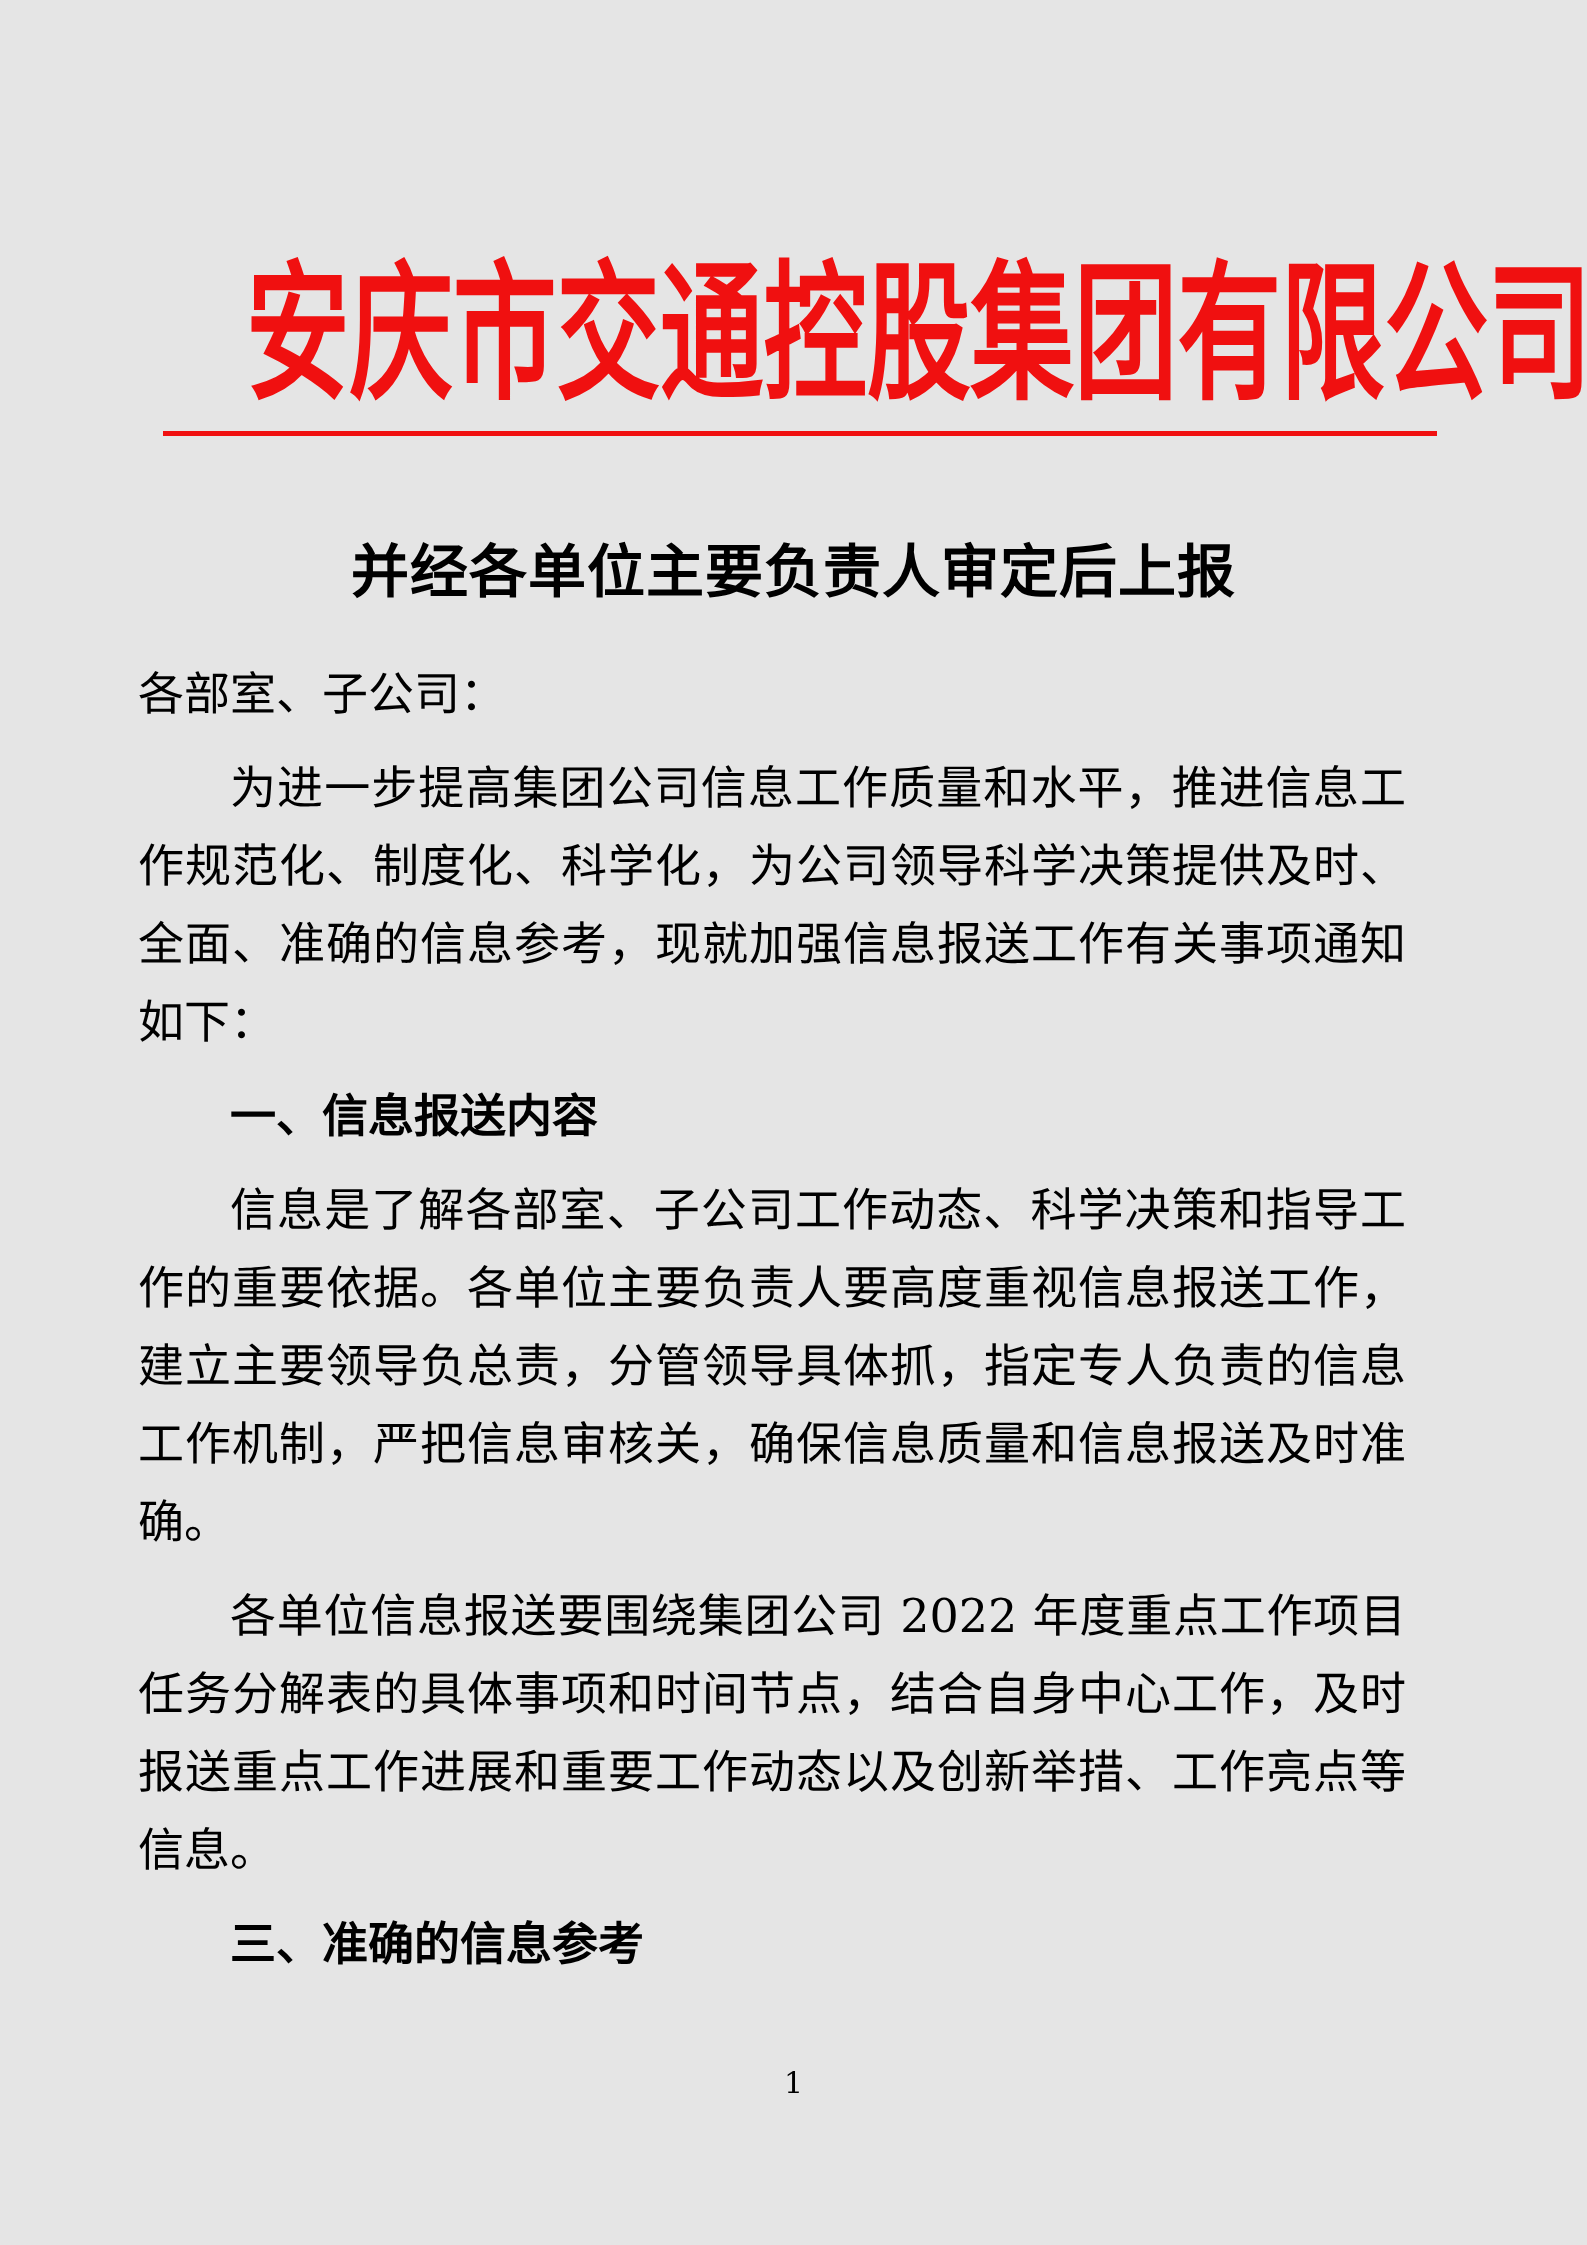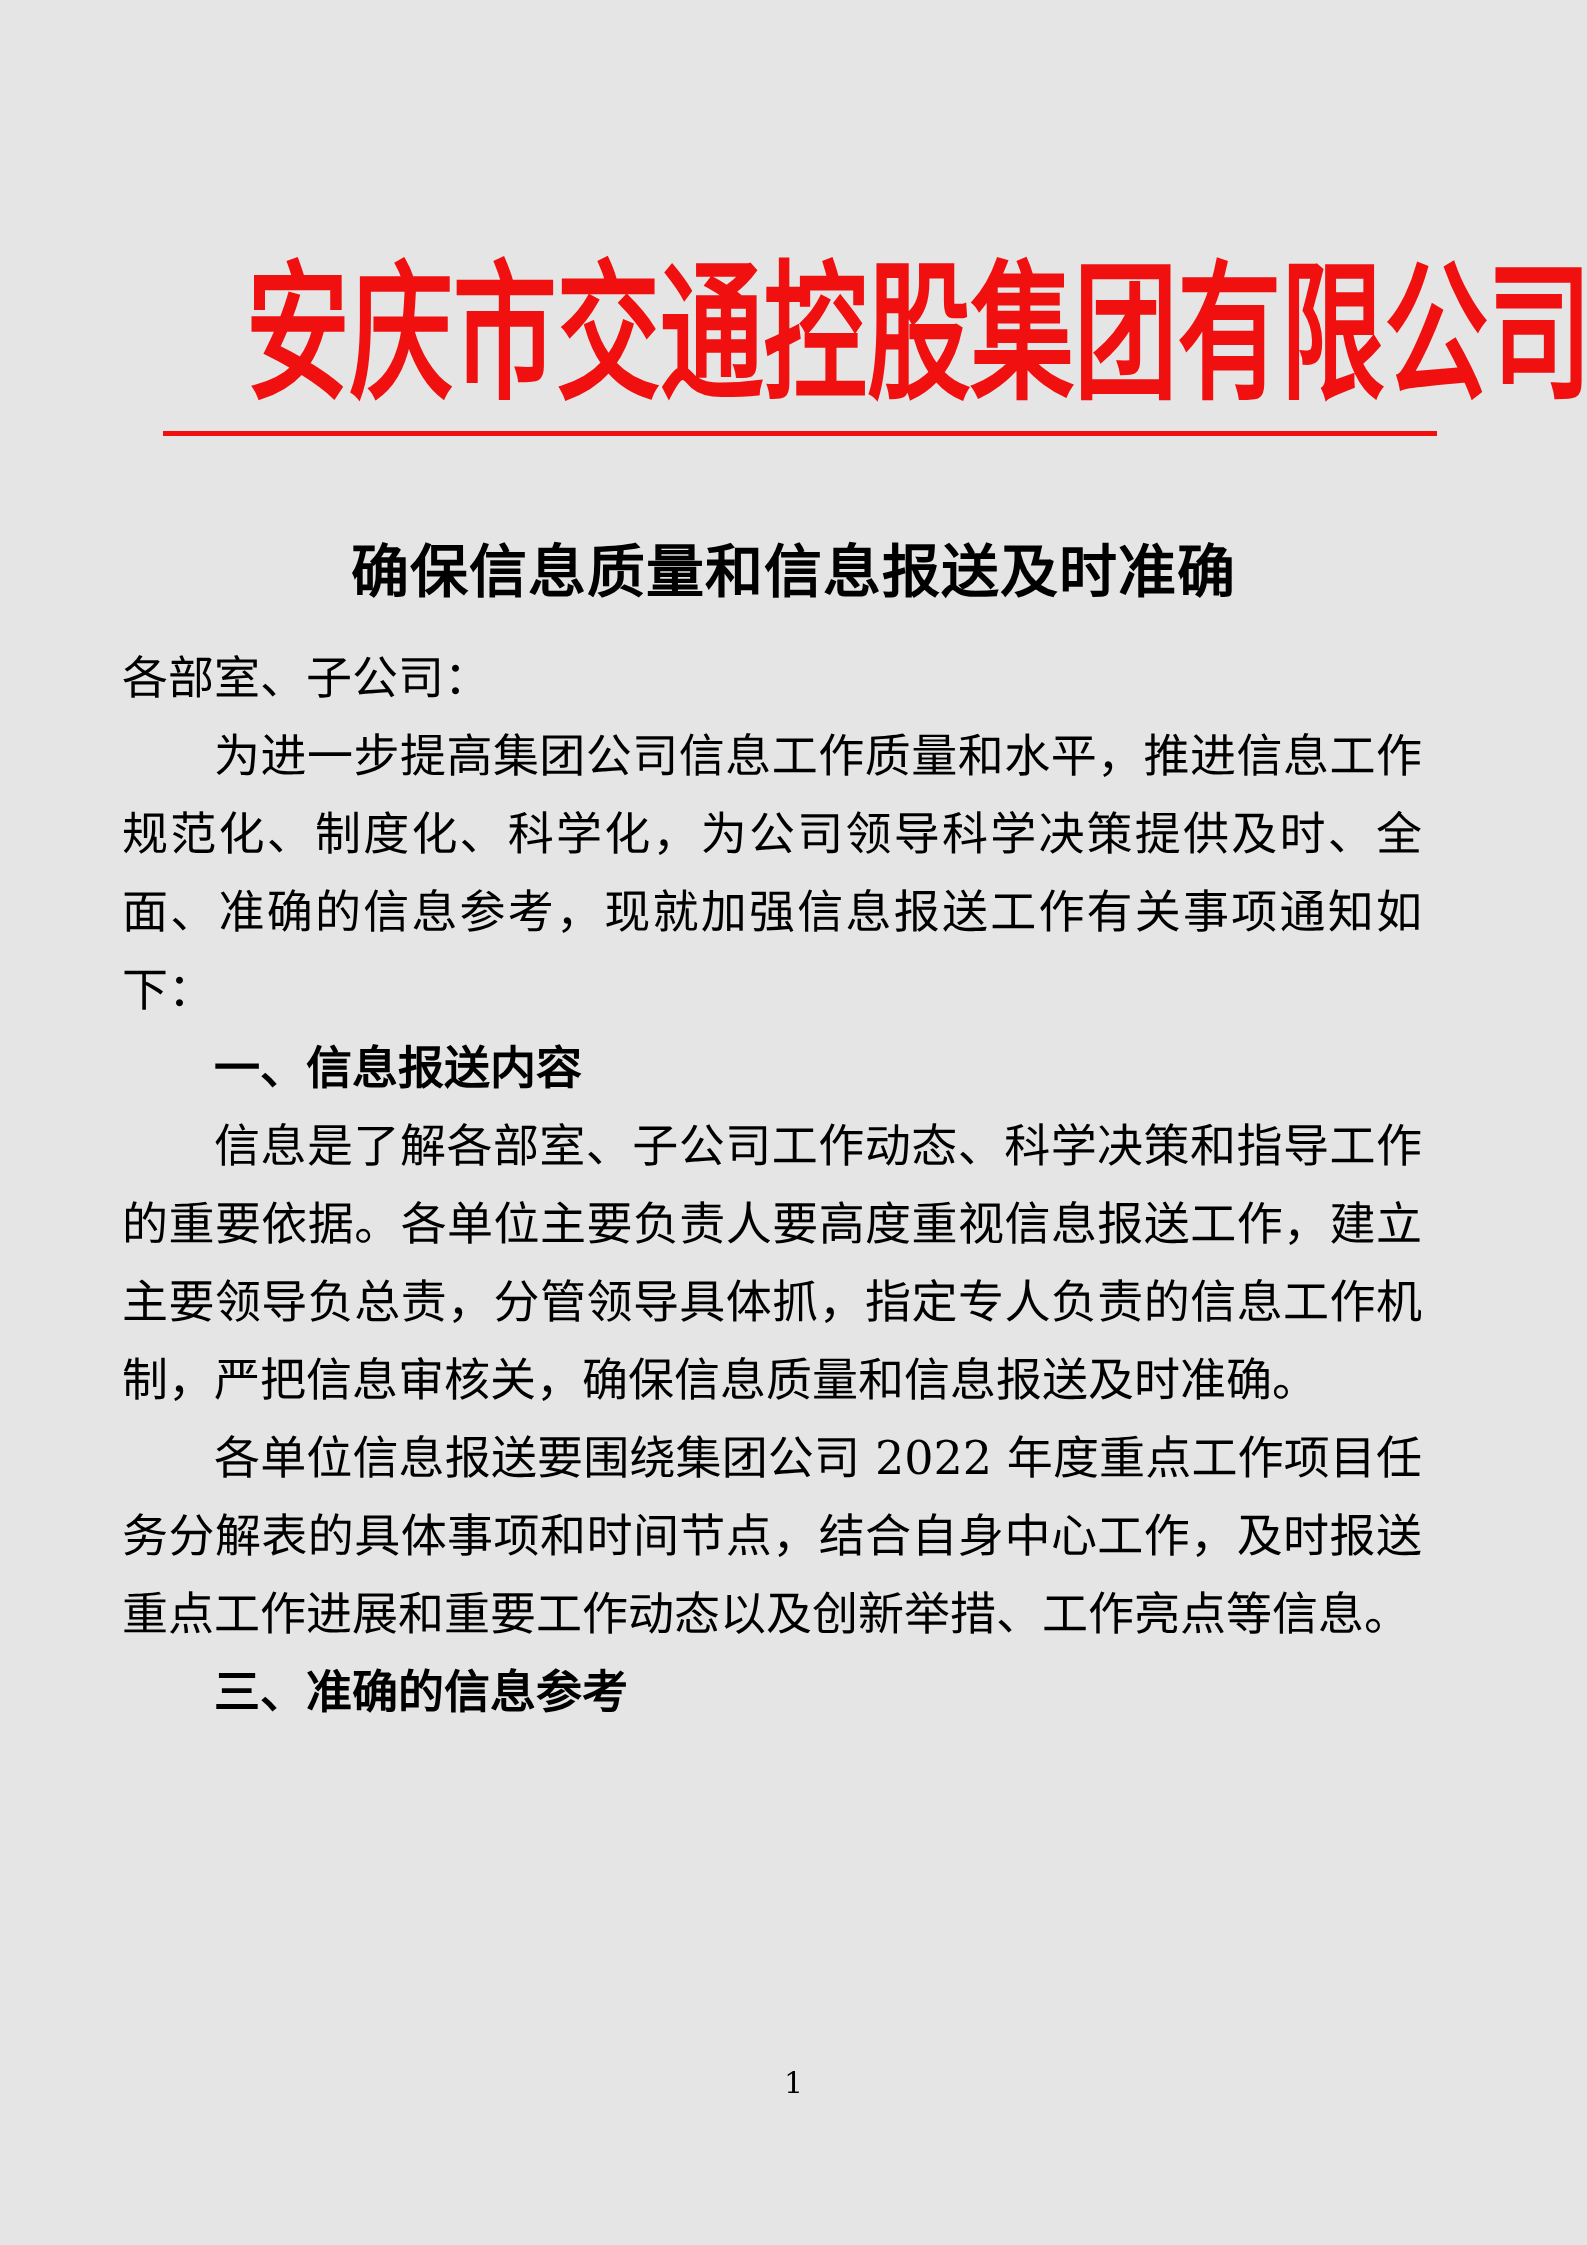--- a/index.html
+++ b/index.html
@@ -52,21 +52,21 @@
   .content {
     position: absolute;
     top: 639px;
     left: 122px;
     width: 1300px;
     font-size: 46px;
     line-height: 78px;
     text-align: justify;
     font-family: "DejaVu Serif", serif;
   }
-  .content p { margin: 0; }
+  .content p { margin: 16px; }
   .para-body { text-indent: 2em; }
   .para-salutation { text-indent: 0; }
   .para-heading {
     text-indent: 2em;
     font-weight: bold;
     font-family: "DejaVu Sans", sans-serif;
   }
   .page-number {
     position: absolute;
     top: 2068px;
@@ -80,21 +80,21 @@
 </style>
 </head>
 <body>
 
 <div class="page">
 
   <div class="company-header">安庆市交通控股集团有限公司</div>
 
   <div class="red-line"></div>
 
-  <div class="doc-title">确保信息质量和信息报送及时准确</div>
+  <div class="doc-title">并经各单位主要负责人审定后上报</div>
 
   <div class="content">
       <p class="para-salutation">各部室、子公司：</p>
       <p class="para-body">为进一步提高集团公司信息工作质量和水平，推进信息工作规范化、制度化、科学化，为公司领导科学决策提供及时、全面、准确的信息参考，现就加强信息报送工作有关事项通知如下：</p>
       <p class="para-heading">一、信息报送内容</p>
       <p class="para-body">信息是了解各部室、子公司工作动态、科学决策和指导工作的重要依据。各单位主要负责人要高度重视信息报送工作，建立主要领导负总责，分管领导具体抓，指定专人负责的信息工作机制，严把信息审核关，确保信息质量和信息报送及时准确。</p>
       <p class="para-body">各单位信息报送要围绕集团公司 2022 年度重点工作项目任务分解表的具体事项和时间节点，结合自身中心工作，及时报送重点工作进展和重要工作动态以及创新举措、工作亮点等信息。</p>
       <p class="para-heading">三、准确的信息参考</p>
     </div>
 

